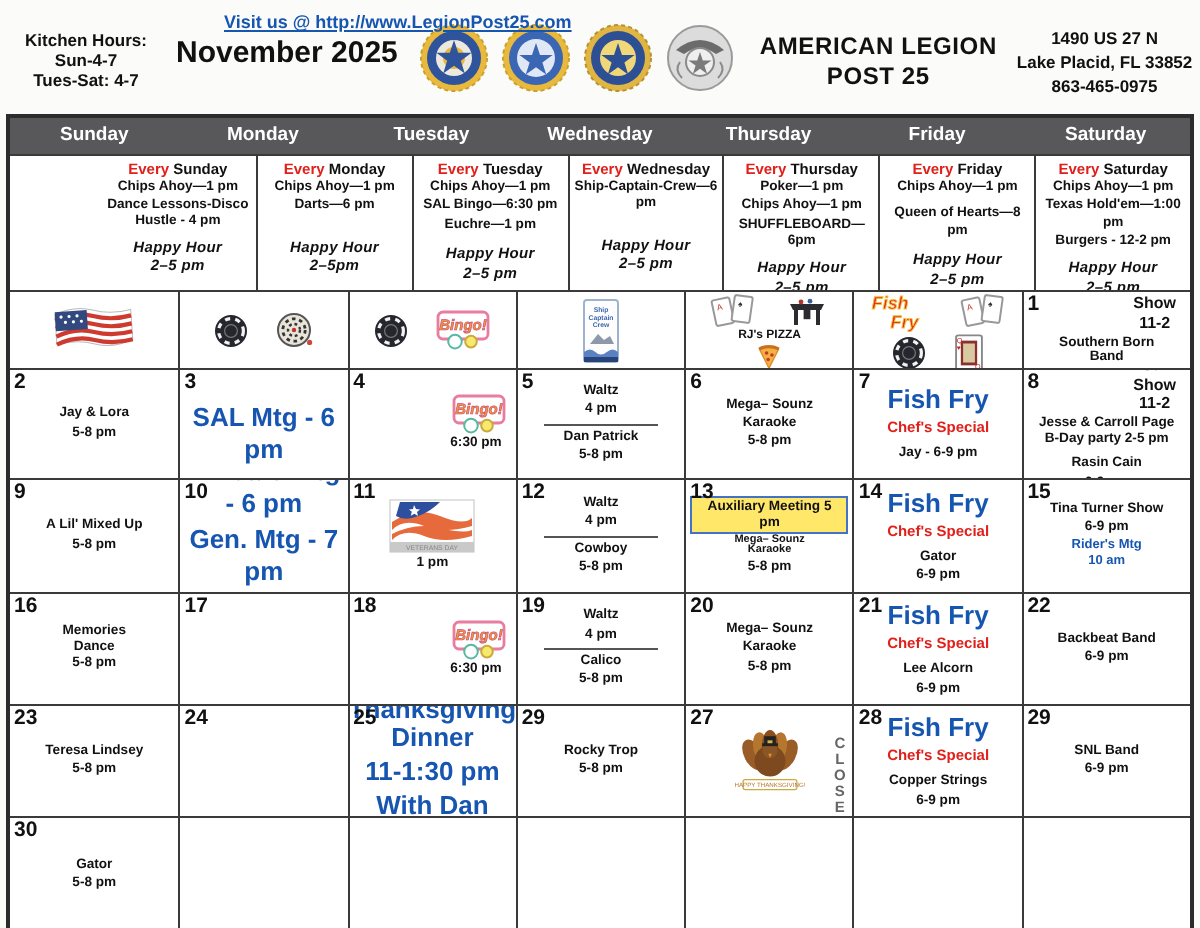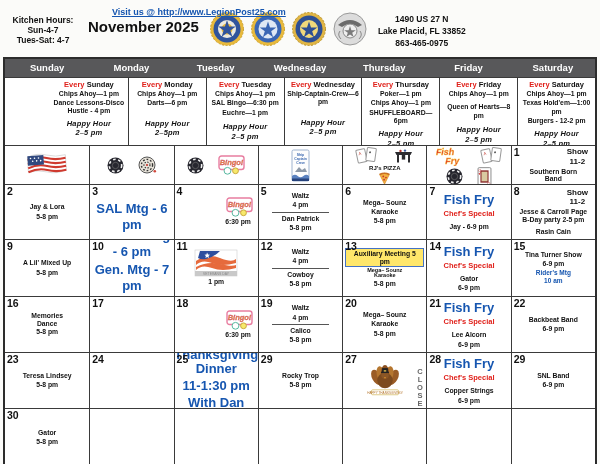--- a/index.html
+++ b/index.html
@@ -85,20 +85,24 @@
               <path d="M18 10.5 l2 6 6.3 0 -5.1 3.8 1.9 6 -5.1 -3.7 -5.1 3.7 1.9 -6 -5.1 -3.8 6.3 0 z" fill="#2d4f94"></path>
             </svg></span>
         <span><svg width="36" height="36" viewBox="0 0 36 36">
               <circle cx="18" cy="18" r="16" fill="#dcdcdc" stroke="#9a9a9a"></circle>
               <path d="M6 14 Q18 4 30 14 L26 16 Q18 10 10 16 Z" fill="#6b6b6b"></path>
               <circle cx="18" cy="20" r="7" fill="#efefef" stroke="#8a8a8a"></circle>
               <path d="M18 15 l1.4 4.2 4.4 0 -3.6 2.6 1.4 4.2 -3.6 -2.6 -3.6 2.6 1.4 -4.2 -3.6 -2.6 4.4 0 z" fill="#7b7b7b"></path>
               <path d="M8 20 q-3 4 1 8 M28 20 q3 4 -1 8" stroke="#8a8a8a" fill="none"></path>
             </svg></span>
       </div>
+      <div class="org">
+        <div>AMERICAN LEGION</div>
+        <div>POST 25</div>
+      </div>
       <div class="addr">
         <div>1490 US  27 N</div>
         <div>Lake Placid, FL 33852</div>
         <div>863-465-0975</div>
       </div>
     </div>
   </div>
 
   <div id="cal">
       <div class="wd-row">

